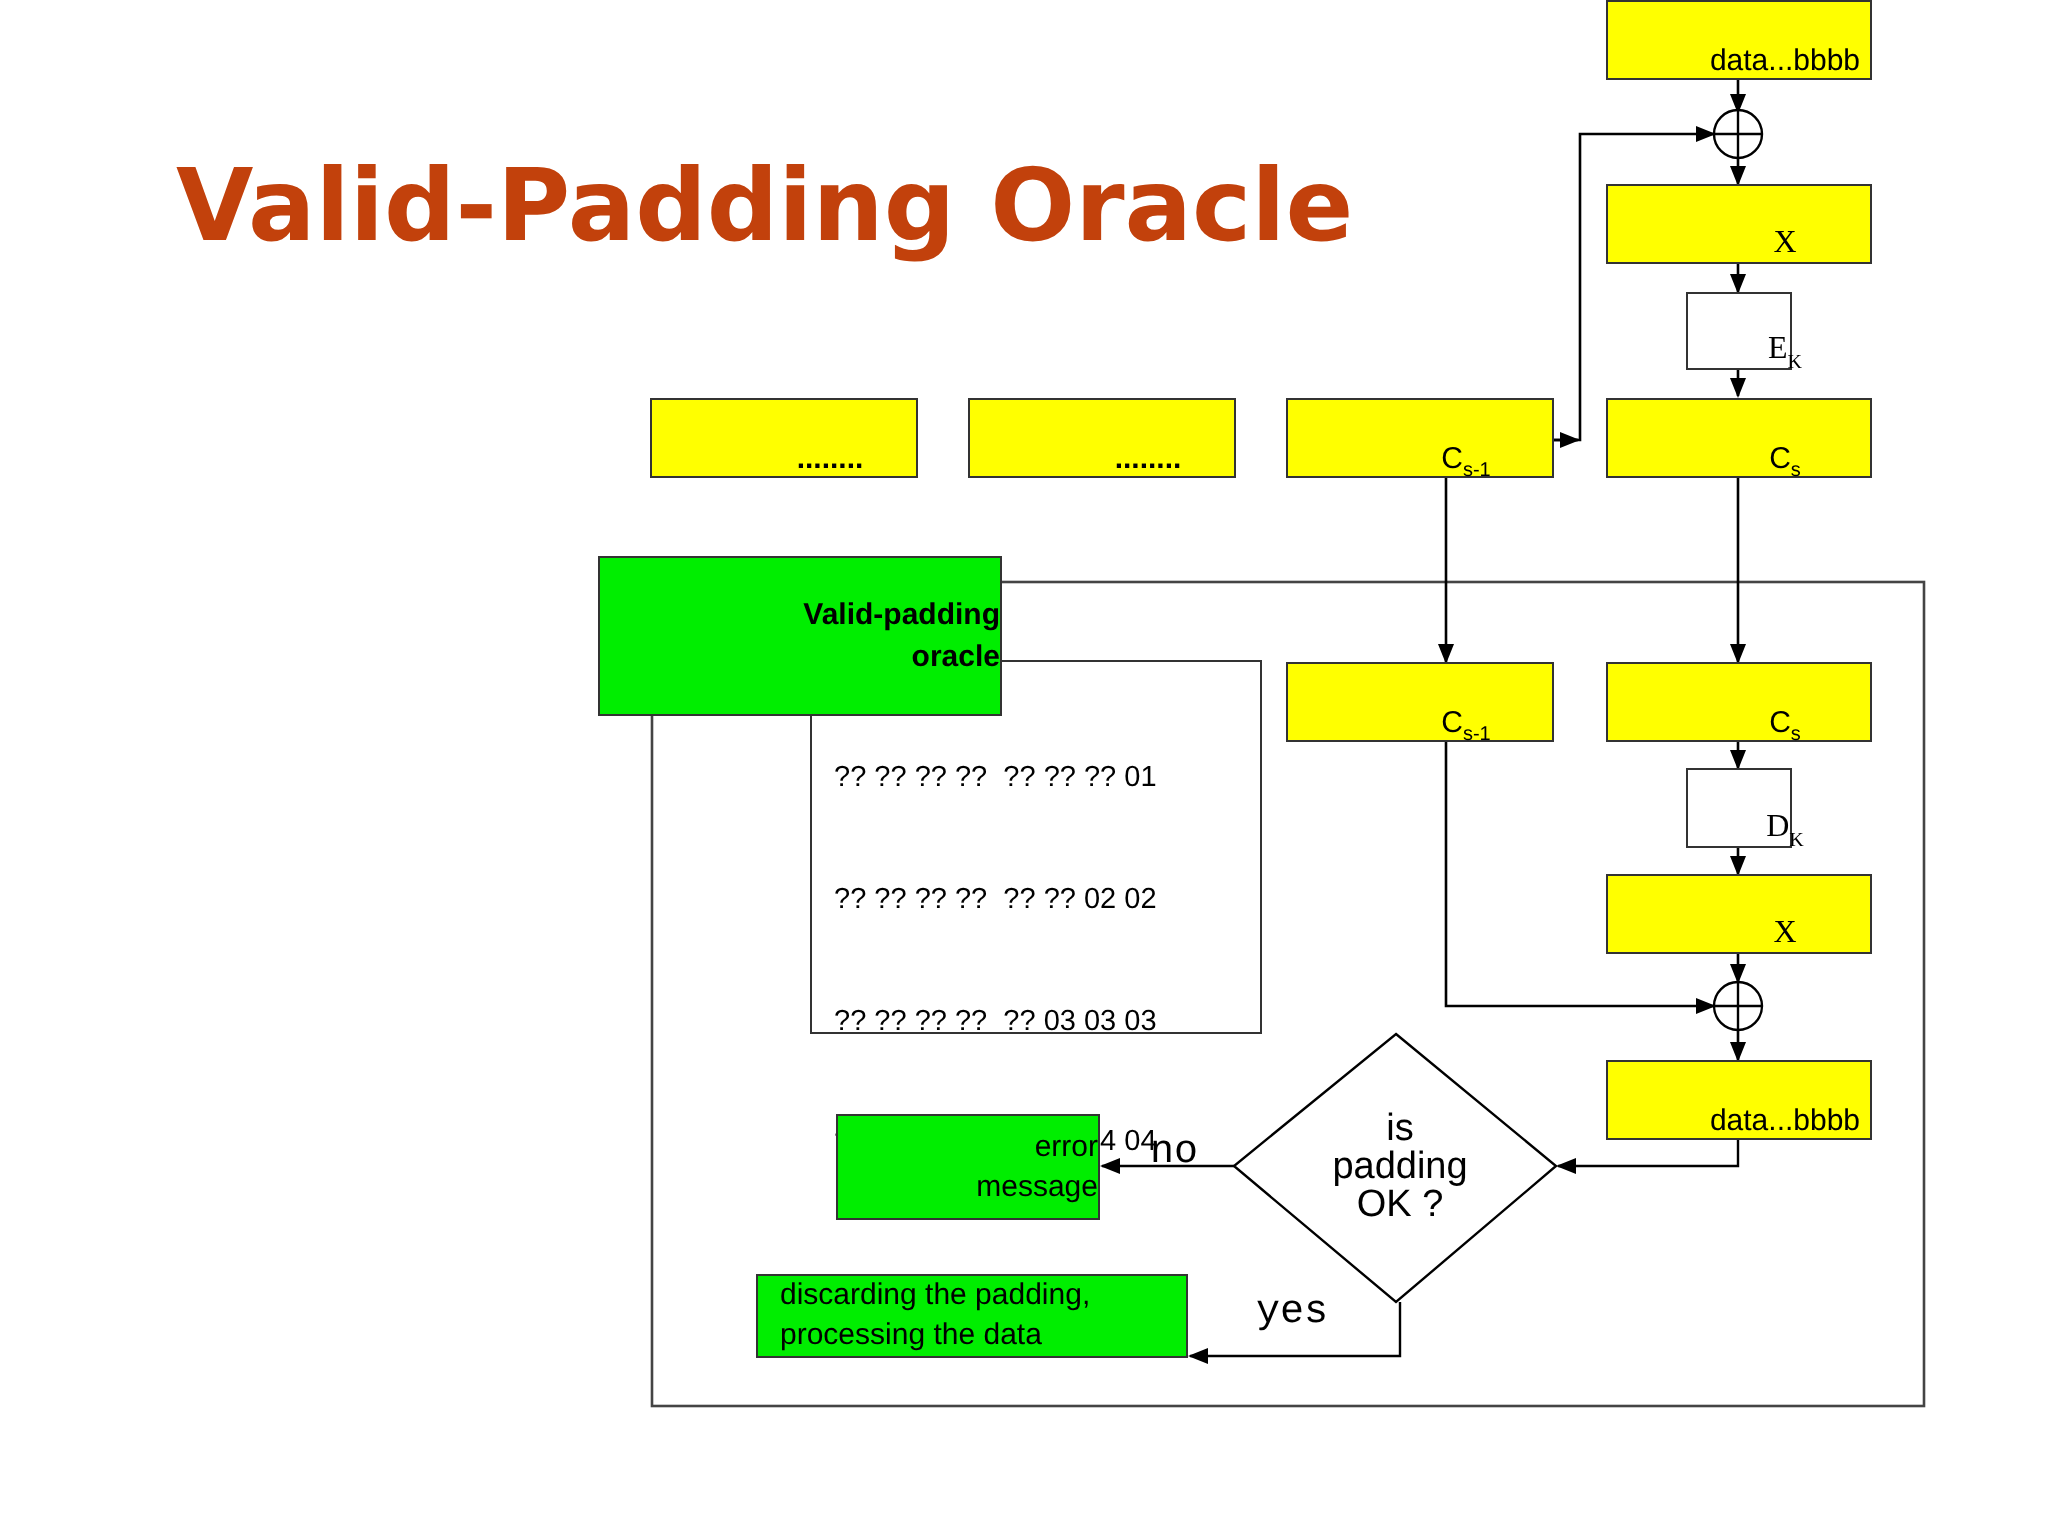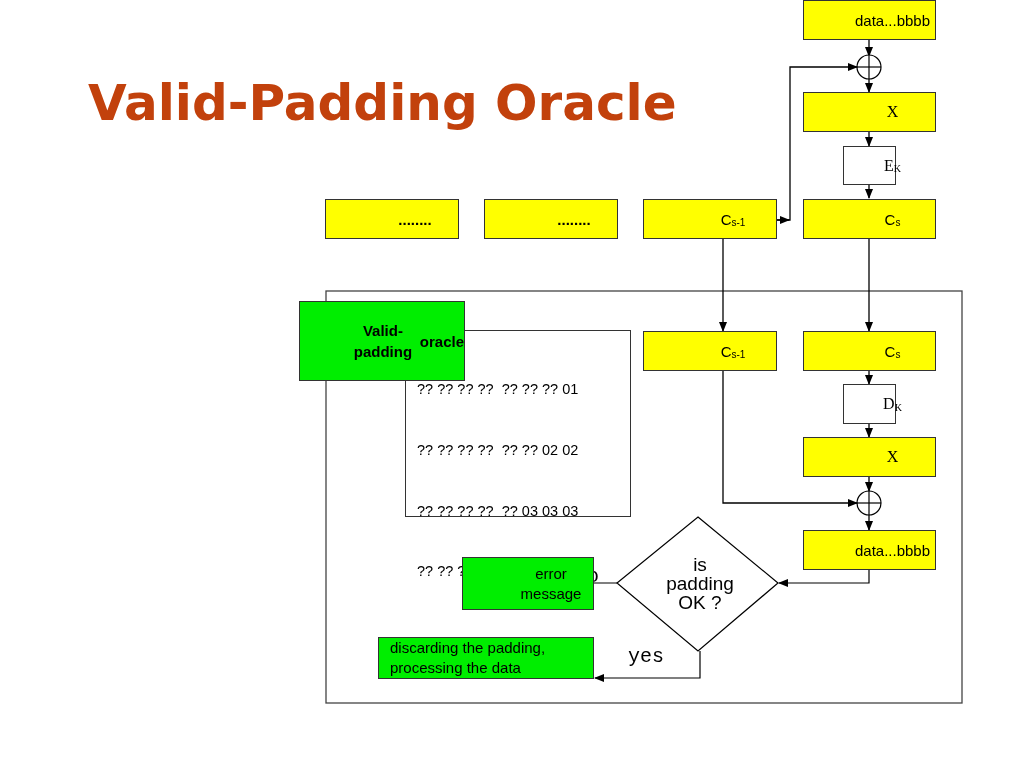--- a/index.html
+++ b/index.html
@@ -1,19 +1,19 @@
 <!DOCTYPE html>
 <html><head>
 <meta charset="utf-8">
 <style>
   html, body { margin:0; padding:0; background:#ffffff; }
   body { width:1024px; height:768px; position:relative; overflow:hidden; font-family:"Liberation Sans", sans-serif; }
   .title { position:absolute; left:88px; top:74px; font-family:"DejaVu Sans", sans-serif; font-weight:bold; font-size:50px; color:#c2410c; letter-spacing:0px; white-space:nowrap; }
   svg { position:absolute; left:0; top:0; }
-  .box { position:absolute; box-sizing:border-box; border:1px solid #333; display:flex; align-items:center; justify-content:center; text-align:center; color:#000;padding-left:46px; }
+  .box { position:absolute; box-sizing:border-box; border:1px solid #333; display:flex; align-items:flex-end; justify-content:center; text-align:center; color:#000;padding-left:46px; }
   .yellow { background:#ffff00; }
   .green { background:#00ee00; }
   .white { background:#ffffff; }
   .sans { font-family:"Liberation Sans", sans-serif; font-size:15px; }
   .serif { font-family:"Liberation Serif", serif; font-size:16px; }
   .sub { font-size:10px; position:relative; top:3px; }
   .dots { font-weight:bold; font-size:15px; letter-spacing:0px; }
   .oracle-label { font-weight:bold; font-size:15px; line-height:21px; }
   .pad-table { position:absolute; left:405px; top:330px; width:226px; height:187px; box-sizing:border-box; border:1px solid #333; background:#fff; font-family:"Liberation Sans", sans-serif; font-size:14.5px; line-height:20.2px; padding:8px 0 0 11px; white-space:pre; color:#000; }
   .lbl { position:absolute; font-family:Liberation Mono, monospace; font-size:20px; color:#000; }
@@ -92,21 +92,21 @@
 </div>
 
 <div class="pad-table">
   <div>?? ?? ?? ??  ?? ?? ?? 01</div>
   <div>?? ?? ?? ??  ?? ?? 02 02</div>
   <div>?? ?? ?? ??  ?? 03 03 03</div>
   <div>?? ?? ?? ??  04 04 04 04</div>
   
 </div>
 
-<div class="box green" style="left:299px;top:278px;width:166px;height:80px;flex-direction:row;margin-top:23px;">
+<div class="box green" style="left:299px;top:278px;width:202px;height:80px;flex-direction:column;">
   <div class="oracle-label">Valid-padding</div>
   <div class="oracle-label">oracle</div>
 </div>
 
 <div class="box yellow sans" style="left:643px;top:331px;width:134px;height:40px;">
   <span>C</span>
     <span class="sub">s-1</span>
 </div>
 <div class="box yellow sans" style="left:803px;top:331px;width:133px;height:40px;">
   <span>C</span>
@@ -124,20 +124,20 @@
 </div>
 
 <div class="diamond-text">
   <div>is</div>
   <div>padding</div>
   <div>OK ?</div>
 </div>
 <div class="lbl" style="left:575px;top:565px;">no</div>
 <div class="lbl" style="left:628px;top:645px;">yes</div>
 
-<div class="box green sans" style="left:418px;top:557px;width:132px;height:53px;flex-direction:column;line-height:20px;margin-left:44px;">
+<div class="box green sans" style="left:418px;top:557px;width:132px;height:53px;flex-direction:column;line-height:20px;">
   <div>error</div>
   <div>message</div>
 </div>
 <div class="box green sans" style="left:378px;top:637px;width:216px;height:42px;flex-direction:column;align-items:flex-start;padding-left:11px;line-height:20px;">
   <div>discarding the padding,</div>
   <div>processing the data</div>
 </div>
 
 </body></html>

